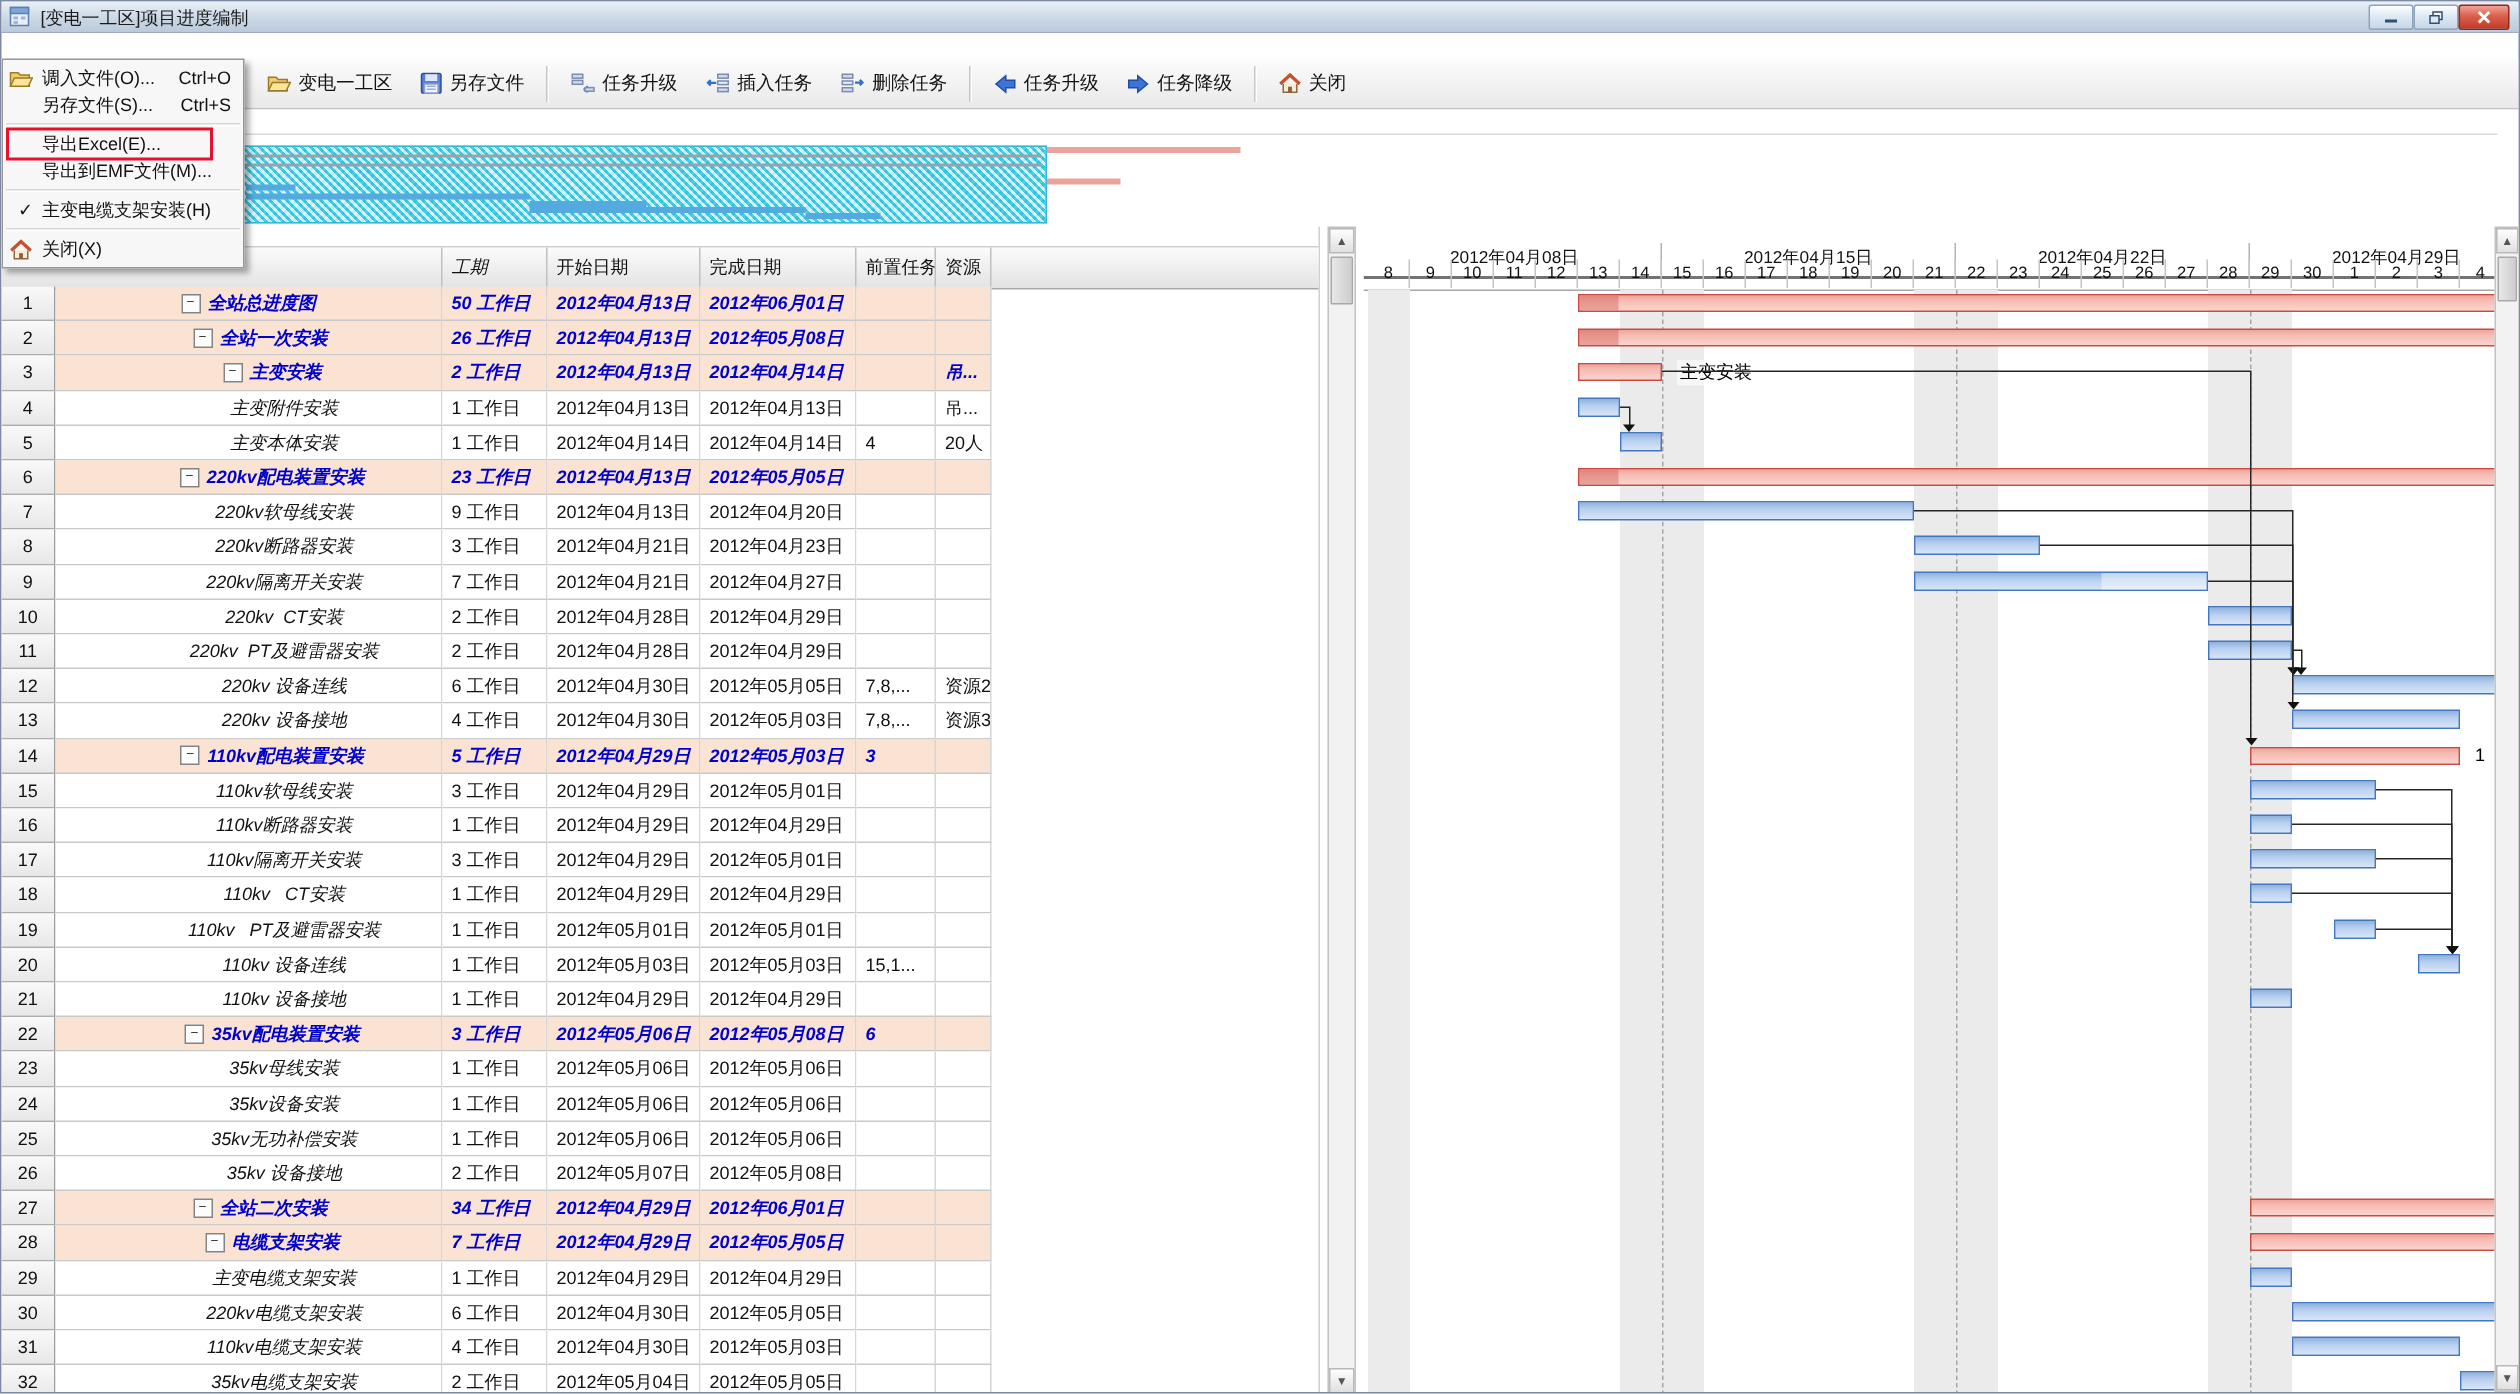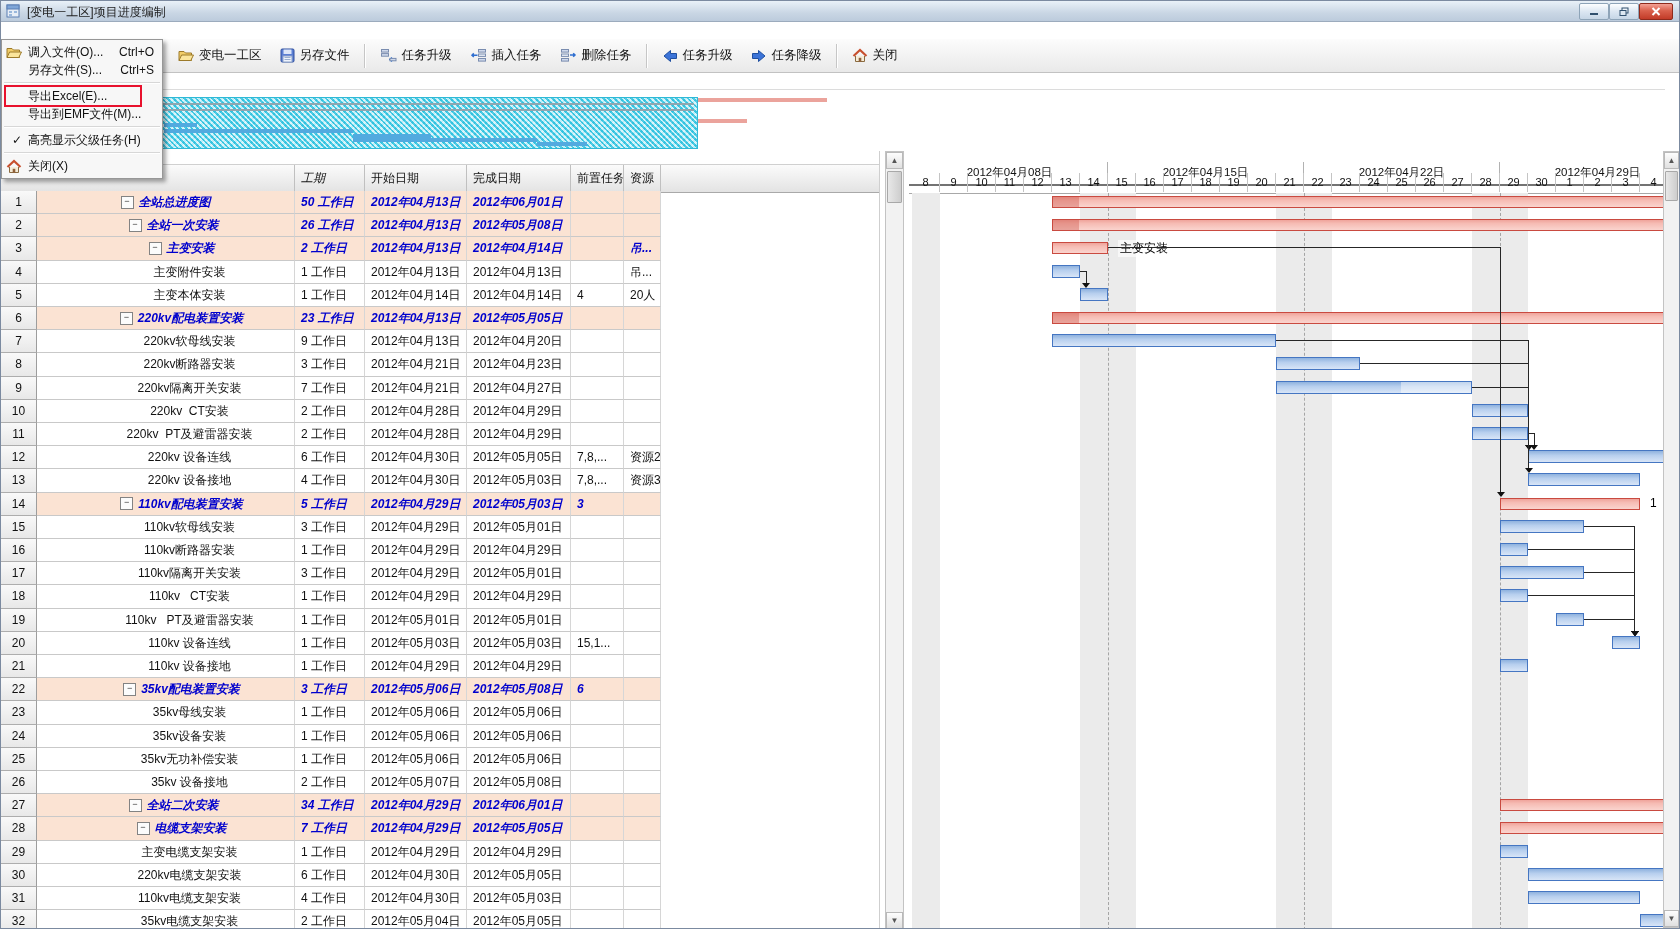--- a/index.html
+++ b/index.html
@@ -34,21 +34,21 @@
 
   
   #tablepane{left:0;top:150px;width:878px;height:779px;background:#fff;border-right:1px solid #cfcfcf;}
   #thead{position:absolute;left:0;top:13px;width:878px;height:27px;background:linear-gradient(#fbfbfb,#e3e3e3);border-top:1px solid #d0d0d0;border-bottom:1px solid #a9a9a9;}
   .hcell{position:absolute;top:0;height:26px;line-height:26px;padding-left:6px;box-sizing:border-box;border-right:1px solid #c0c0c0;font-size:12px;color:#111;overflow:hidden;white-space:nowrap;}
   #rows{position:absolute;left:0;top:40px;width:878px;height:739px;overflow:hidden;}
   .trow{position:absolute;left:0;width:878px;height:23.2px;box-sizing:border-box;}
   .tcell{position:absolute;top:0;height:100%;box-sizing:border-box;border-right:1px solid #d6d6d6;border-bottom:1px solid #c9c9c9;line-height:22px;overflow:hidden;white-space:nowrap;font-size:12px;background:#fff;}
   .trow.grp .tcell{background:#fbe3d3;color:#0000cd;font-weight:bold;font-style:italic;}
   .rn{background:linear-gradient(#f9f9f9,#e8e8e8)!important;border-right:1px solid #9d9d9d;border-bottom:1px solid #adadad;text-align:center;color:#111!important;font-weight:normal!important;font-style:normal!important;}
-  .namecell{display:flex;align-items:center;justify-content:center;}
+  .namecell{display:flex;align-items:center;justify-content:center;font-style:italic;}
   .cbox{width:11px;height:11px;border:1px solid #838383;background:#fcfcfc;font-size:9px;line-height:9px;text-align:center;color:#333;margin-right:5px;flex:0 0 auto;font-style:normal;font-weight:normal;}
 
   
   .vscroll{background:#f2f2f2;border:1px solid #c3c3c3;box-sizing:border-box;}
   .sbtn{position:absolute;left:0;width:100%;height:17px;background:linear-gradient(#fdfdfd,#e0e0e0);border:1px solid #b9b9b9;box-sizing:border-box;color:#555;font-size:8px;text-align:center;line-height:15px;}
   .sthumb{position:absolute;left:1px;background:linear-gradient(90deg,#e8e8e8,#cdcdcd);border:1px solid #a8a8a8;box-sizing:border-box;border-radius:1px;}
 
   
   #gantt{left:908px;top:150px;width:756px;height:779px;background:#fff;overflow:hidden;}
   #gweeks{position:absolute;left:0;top:0;width:100%;height:22px;border-bottom:2px solid #737373;margin-top:11px;}
@@ -738,21 +738,21 @@
         <span class="lb">导出Excel(E)...</span>
         <div class="redbox" style="border-color: rgb(232, 17, 45);"></div>
       </div>
       <div class="mi">
         <span class="ig"></span>
         <span class="lb">导出到EMF文件(M)...</span>
       </div>
       <div class="msep"></div>
       <div class="mi">
         <span class="ig">✓</span>
-        <span class="lb">高亮显示父级任务(H)</span>
+        <span class="lb">主变电缆支架安装(H)</span>
       </div>
       <div class="msep"></div>
       <div class="mi">
         <span class="ig">
           <svg width="16" height="15" viewBox="0 0 16 15">
             <path d="M1.5 8 L8 2 L14.5 8" fill="none" stroke="#c8502e" stroke-width="2.2"></path>
             <path d="M3.5 8 V13.5 H12.5 V8" fill="#f5ecd8" stroke="#8a6a40"></path>
             <rect x="6.7" y="9.8" width="2.6" height="3.7" fill="#90603a"></rect>
           </svg>
         </span>

